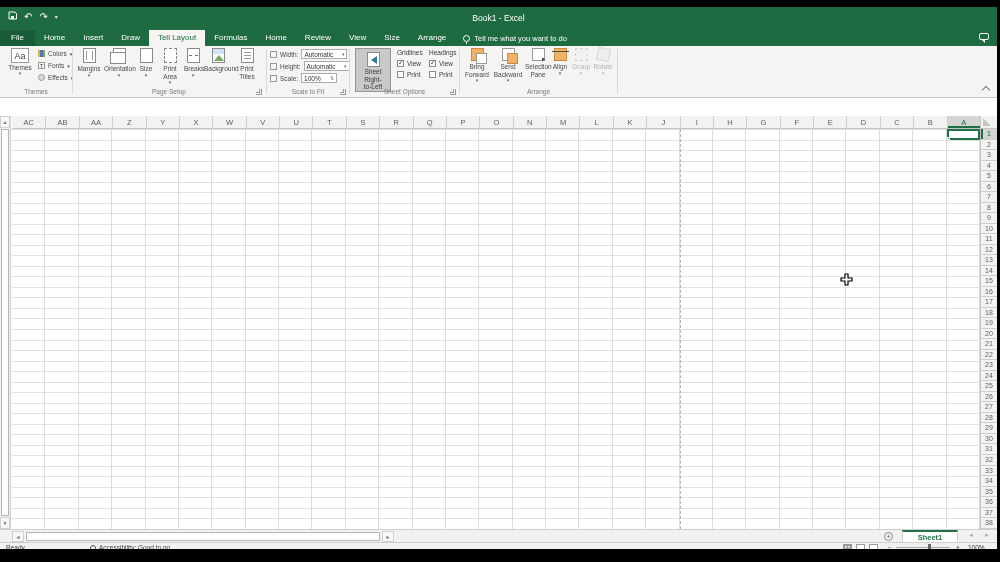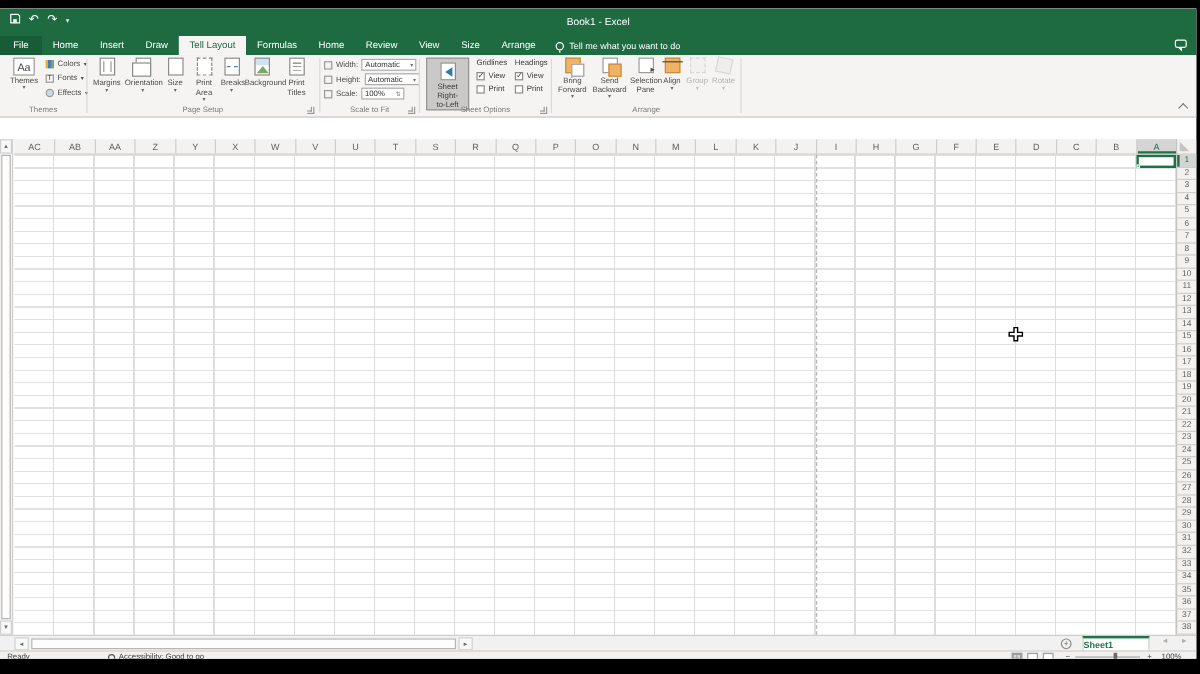--- a/index.html
+++ b/index.html
@@ -118,21 +118,21 @@
   .selcell { position:absolute; left:946.6px; top:122px; width:33.4px; height:11px; border:2px solid #1e7145; background:#fff; }
   .selcell .handle { position:absolute; left:-2px; bottom:-2px; width:3px; height:3px; background:#1e7145; border:1px solid #fff; }
 
   .cursor { position:absolute; left:840px; top:265px; }
 
   
   .bottombar { position:absolute; left:0; top:522px; width:100%; height:13px; background:#f1f1f1; border-top:1px solid #d0cecc; }
   .hsarrow { position:absolute; top:1px; width:12px; height:11px; background:#f8f8f8; border:1px solid #d0d0d0; color:#6a6a68; font-size:5px; text-align:center; line-height:10px; }
   .hthumb { position:absolute; left:26px; top:2px; width:354px; height:9px; background:#fdfdfd; border:1px solid #b8b6b4; }
   .addsheet { position:absolute; left:884px; top:2px; width:9px; height:9px; border:1px solid #8a8a88; border-radius:50%; color:#6a6a68; font-size:7px; line-height:8px; text-align:center; }
-  .sheettab { position:absolute; left:902px; top:0; width:56px; height:13px; background:#fff; border-left:1px solid #d0cecc; border-right:1px solid #d0cecc; border-top:2px solid #217346; color:#217346; font-weight:bold; font-size:7.5px; line-height:11px; }
+  .sheettab { position:absolute; left:902px; top:0; width:56px; height:13px; background:#fff; border-left:1px solid #d0cecc; border-right:1px solid #d0cecc; border-top:2px solid #217346; color:#217346; font-weight:bold; font-size:7.5px; text-align:center; line-height:11px; }
   .tabnav { position:absolute; top:2px; color:#b0aeac; font-size:6px; }
 
   
   .statusbar { position:absolute; left:0; top:535px; width:100%; height:7px; background:#f2f1f0; border-top:1px solid #cfcdcb; font-size:6.5px; color:#3b3b3b; overflow:visible; }
   .st-ready { position:absolute; left:6px; top:1px; }
   .st-acc { position:absolute; left:90px; top:1px; display:flex; gap:3px; align-items:center; }
   .acc-ic { width:6px; height:6px; border:1px solid #555; border-radius:50%; position:relative; }
   .viewbtns { position:absolute; left:843px; top:1px; display:flex; gap:4px; }
   .vb { width:9px; height:7px; border:1px solid #9a9a98; background:#fff; }
   .vb.active { background:#d8d8d6; }

